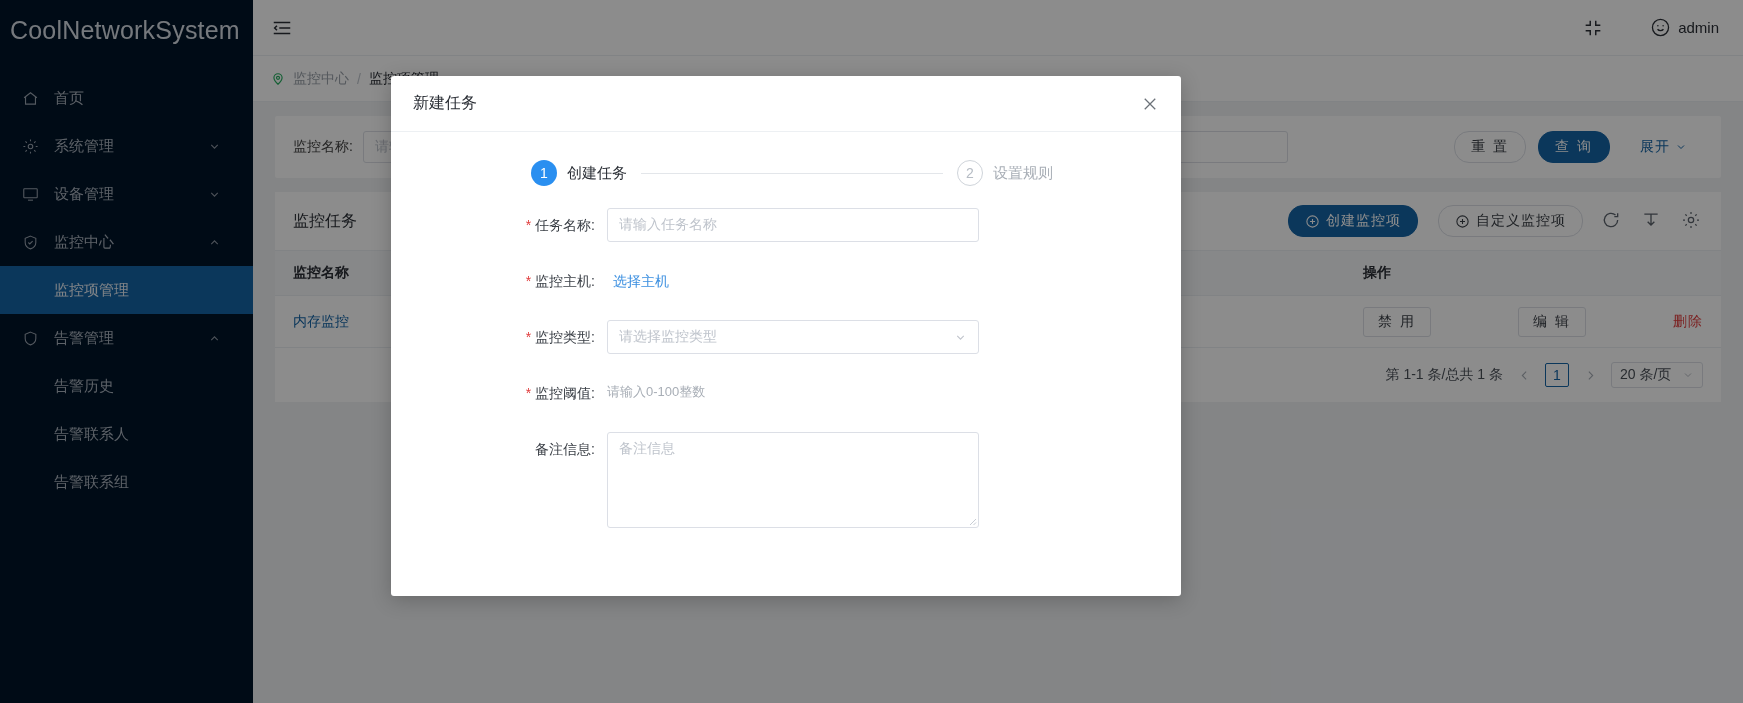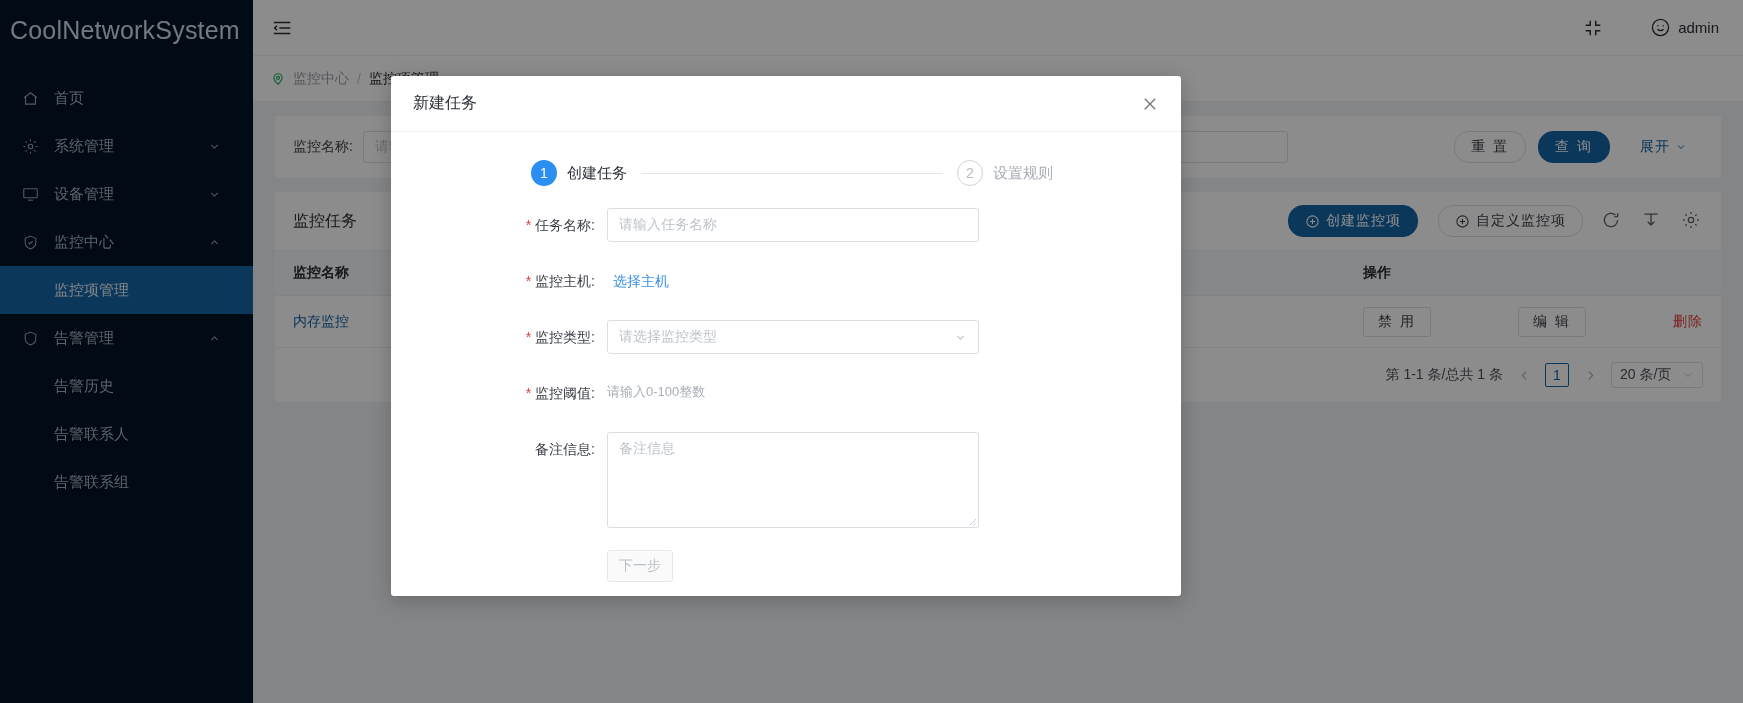--- a/index.html
+++ b/index.html
@@ -605,23 +605,17 @@
             <span>备注信息</span>
             <span class="ta-grip">
               <svg width="10" height="10" viewBox="0 0 10 10" fill="none" stroke="currentColor" stroke-width="1">
                   <path d="M9 3L3 9M9 6.5L6.5 9"></path>
                 </svg>
             </span>
           </div>
         </span>
       </div>
 
-      <div class="form-row" style="margin-top:8px;">
-        <span class="form-label"></span>
-        <span class="form-ctl">
-          <button class="btn-next">下一步</button>
-        </span>
-      </div>
 
     </div>
   </div>
 
 </div>
 
 </body></html>

